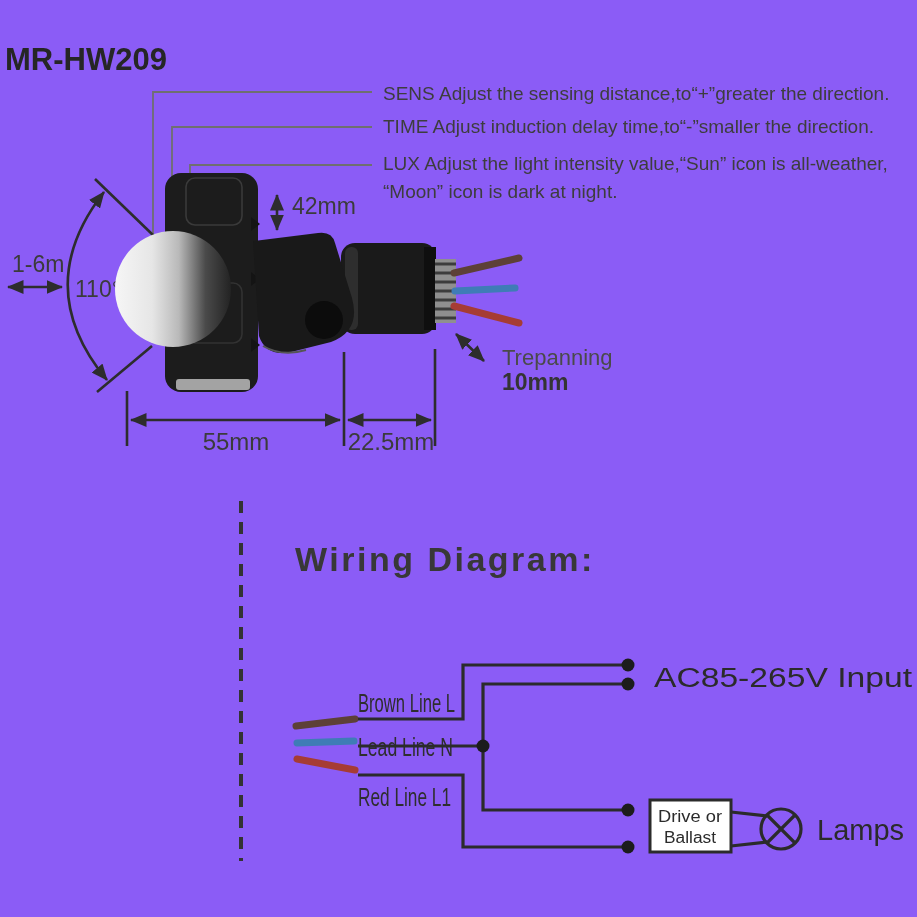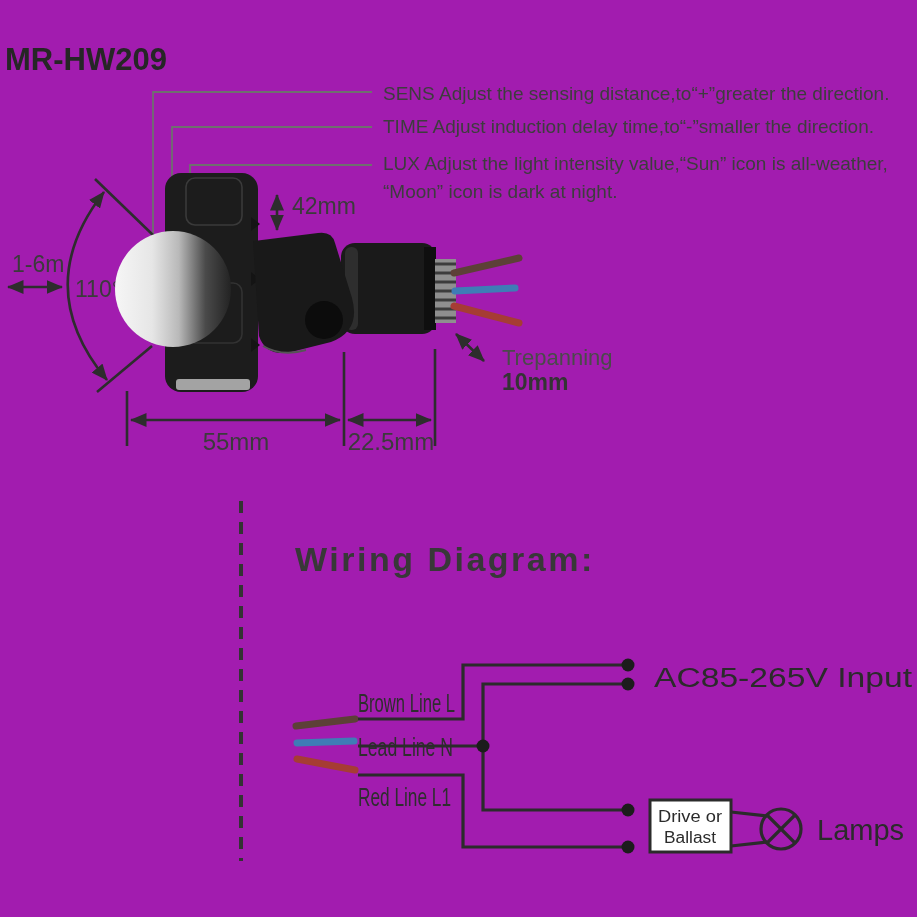--- a/index.html
+++ b/index.html
@@ -1,16 +1,16 @@
 <!DOCTYPE html>
 <html><head>
 <meta charset="utf-8">
 <style>
   html,body{margin:0;padding:0;background:#ffffff;}
-  .page{position:relative;width:917px;height:917px;background:#a21caf;overflow:hidden;
+  .page{position:relative;width:917px;height:917px;background:#8b5cf6;overflow:hidden;
         font-family:"Liberation Sans",sans-serif;}
   svg{position:absolute;left:0;top:0;}
   svg text{font-family:"Liberation Sans",sans-serif;}
   .t-title{font-size:31px;font-weight:600;fill:#262626;}
   .t-anno{font-size:19px;fill:#3d3d3d;}
   .t-dim{font-size:23px;fill:#3b3b3b;}
   .t-dim-b{font-size:23px;font-weight:bold;fill:#343434;}
   .t-mm{font-size:24px;fill:#3b3b3b;}
   .t-trep{font-size:22px;fill:#4a4a4a;}
   .t-wd{font-size:34px;font-weight:600;fill:#383838;letter-spacing:2.5px;}

